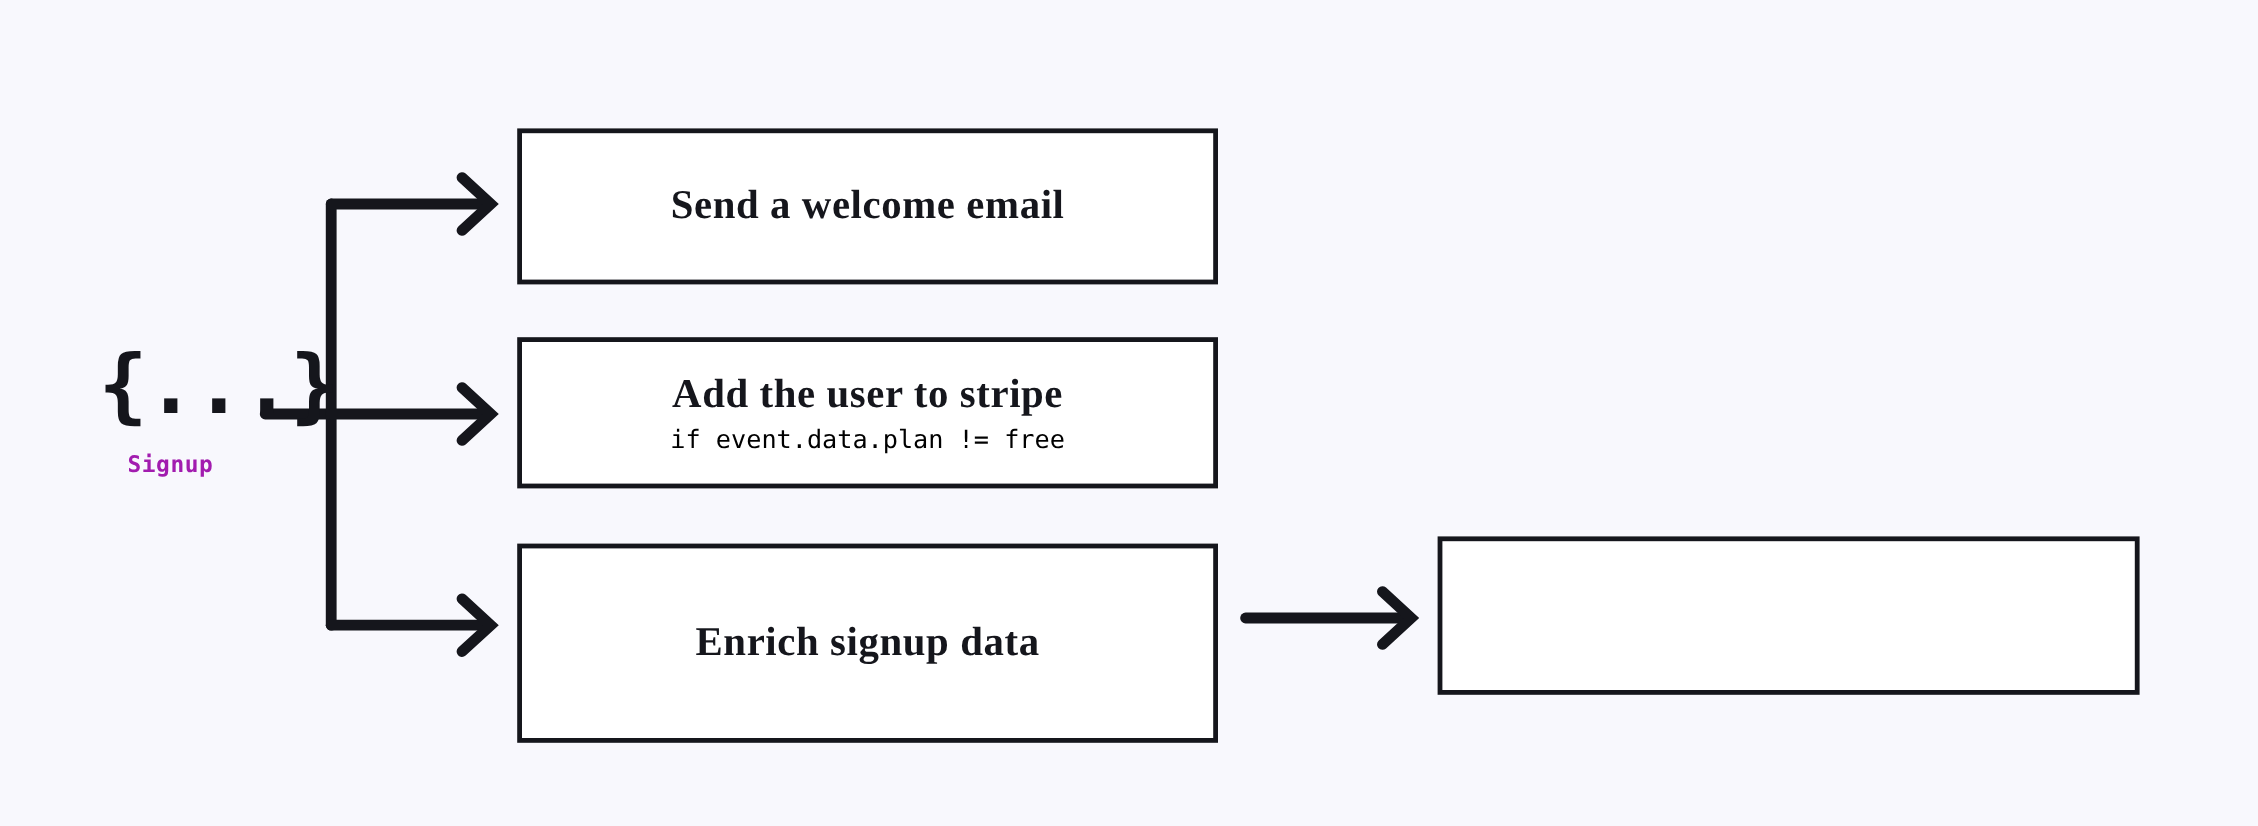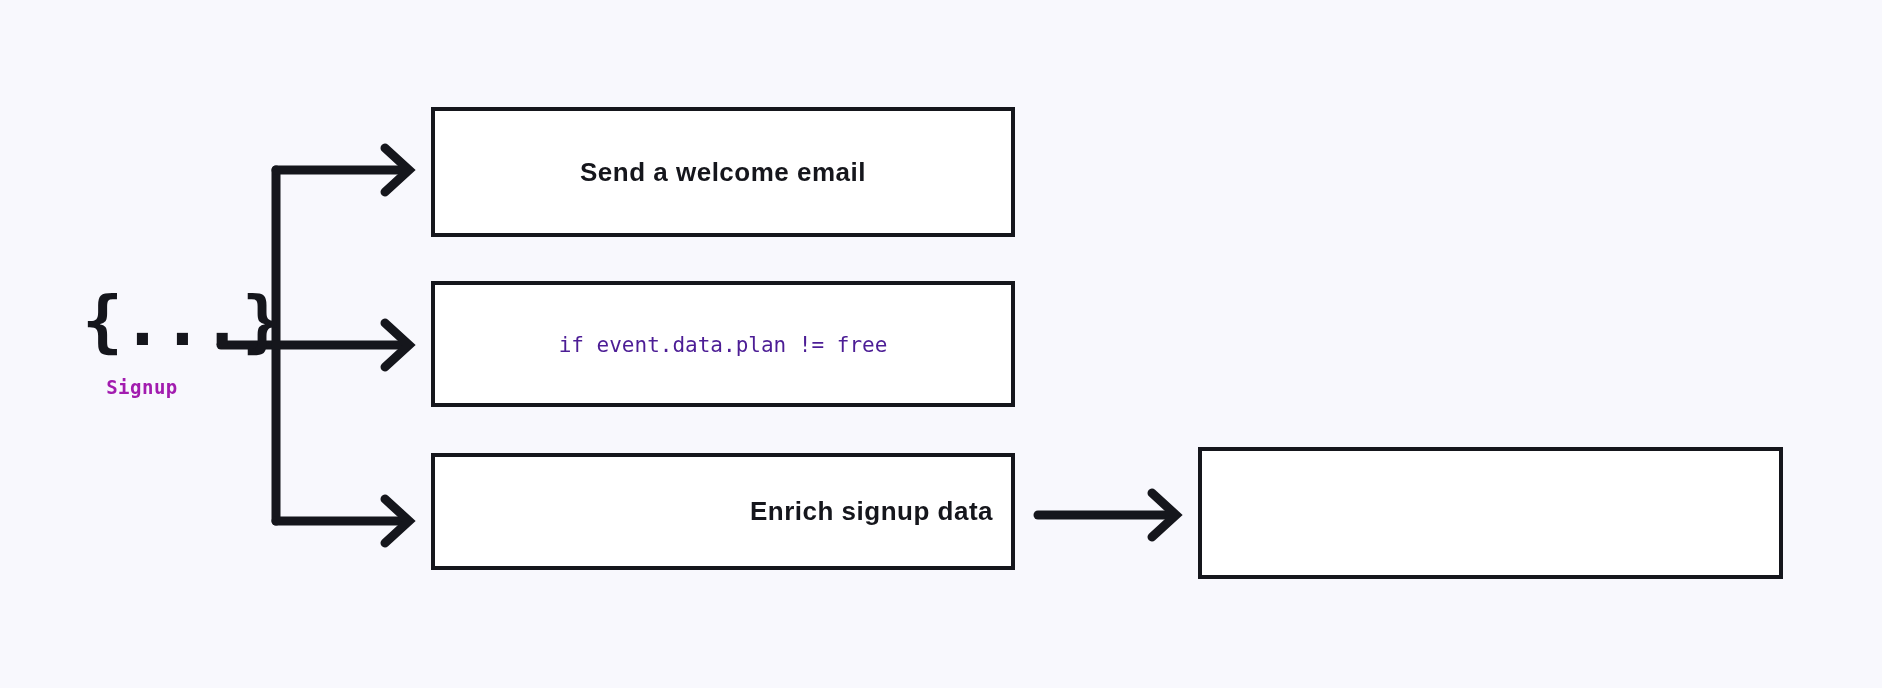--- a/index.html
+++ b/index.html
@@ -61,45 +61,45 @@
     box-sizing: border-box;
     background: #ffffff;
     border: 4px solid #15161c;
     display: flex;
     flex-direction: column;
     align-items: center;
     justify-content: center;
     padding: 6px 18px;
   }
   .step-title {
-    font-family: Liberation Sans, sans-serif;
-    font-size: 26px;
+    font-family: Liberation Serif, serif;
+    font-size: 34px;
     font-weight: 700;
     color: #15161c;
     line-height: 1.25;
     text-align: center;
     letter-spacing: 0.5px;
     white-space: nowrap;
   }
   .step-sub {
     font-family: "DejaVu Sans Mono", "Liberation Mono", monospace;
     font-size: 21px;
     font-weight: 400;
-    color: #4c1d95;
+    color: #000000;
     line-height: 1.3;
     margin-top: 3px;
     text-align: center;
     white-space: nowrap;
   }
   .step-sub:empty { display: none; }
 
   
   #step-welcome  { left: 431px; top: 107px; width: 584px; height: 130px; }
   #step-stripe   { left: 431px; top: 281px; width: 584px; height: 126px; }
-  #step-enrich   { left: 431px; top: 453px; width: 584px; height: 117px; align-items: flex-end; }
+  #step-enrich   { left: 431px; top: 453px; width: 584px; height: 166px; }
   #step-notify   { left: 1198px; top: 447px; width: 585px; height: 132px; }
 </style>
 </head>
 <body>
 
 <div id="diagram">
 
   <svg id="wires" viewBox="0 0 1882 688">
     <g fill="none" stroke="#15161c" stroke-width="9" stroke-linecap="round" stroke-linejoin="miter">
 
@@ -124,20 +124,21 @@
     <div class="event-glyph">{...}</div>
     <div class="event-label">Signup</div>
   </div>
 
   <div class="step-box" id="step-welcome">
     <div class="step-title">Send a welcome email</div>
 
   </div>
 
   <div class="step-box" id="step-stripe">
+    <div class="step-title">Add the user to stripe</div>
     <div class="step-sub">if event.data.plan != free</div>
   </div>
 
   <div class="step-box" id="step-enrich">
     <div class="step-title">Enrich signup data</div>
 
   </div>
 
   <div class="step-box" id="step-notify">
   </div>

